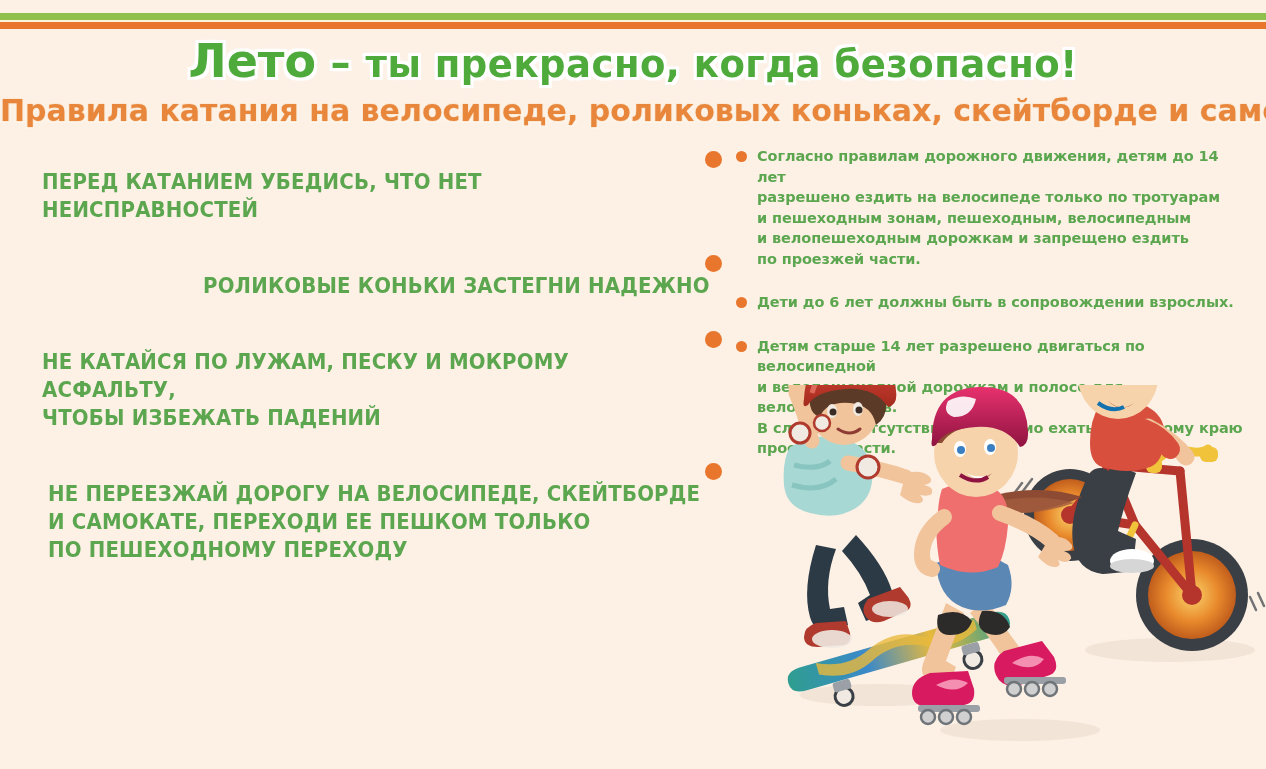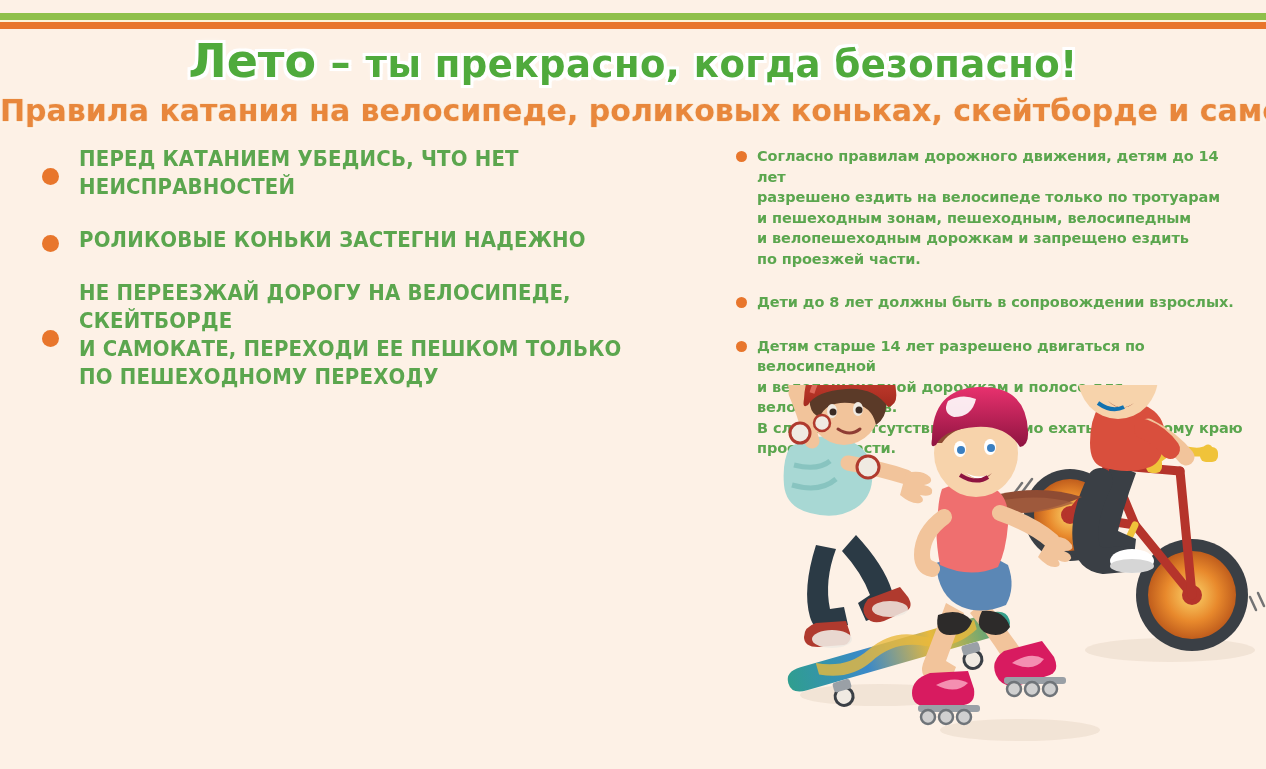--- a/index.html
+++ b/index.html
@@ -46,21 +46,21 @@
     white-space:nowrap;
     letter-spacing:0px;
     transform:scaleX(1.0);
     text-shadow:
        1px 0 0 #fbe9d6, -1px 0 0 #fbe9d6, 0 1px 0 #fbe9d6, 0 -1px 0 #fbe9d6,
        2px 2px 0 #fdf4ea, -2px 2px 0 #fdf4ea;
   }
 
   
   .left-col{position:absolute;left:42px;top:145px;width:700px;}
-  .rule{display:flex;align-items:center;margin-bottom:25px;}
+  .rule{display:flex;align-items:flex-end;margin-bottom:25px;flex-direction:column;}
   .rule .dot{
     flex:0 0 auto;width:17px;height:17px;border-radius:50%;
     background:#e8762c;margin-top:6px;margin-right:20px;
   }
   .rule .txt{
     font-family:"DejaVu Sans",sans-serif;
     font-weight:bold;
     font-size:21px;
     line-height:28px;
     color:#5ba64e;
@@ -116,38 +116,43 @@
     <div class="rule">
       <span class="dot"></span>
       <span class="txt">ПЕРЕД КАТАНИЕМ УБЕДИСЬ, ЧТО НЕТ НЕИСПРАВНОСТЕЙ</span>
     </div>
     <div class="rule">
       <span class="dot"></span>
       <span class="txt">РОЛИКОВЫЕ КОНЬКИ ЗАСТЕГНИ НАДЕЖНО</span>
     </div>
     <div class="rule">
       <span class="dot"></span>
+      <span class="txt">НЕ КАТАЙСЯ ПО ЛУЖАМ, ПЕСКУ И МОКРОМУ АСФАЛЬТУ,
+ЧТОБЫ ИЗБЕЖАТЬ ПАДЕНИЙ</span>
+    </div>
+    <div class="rule">
+      <span class="dot"></span>
       <span class="txt">НЕ ПЕРЕЕЗЖАЙ ДОРОГУ НА ВЕЛОСИПЕДЕ, СКЕЙТБОРДЕ
 И САМОКАТЕ, ПЕРЕХОДИ ЕЕ ПЕШКОМ ТОЛЬКО
 ПО ПЕШЕХОДНОМУ ПЕРЕХОДУ</span>
     </div>
   </div>
 
   <div class="right-col">
     <div class="note">
       <span class="dot"></span>
       <span class="txt">Согласно правилам дорожного движения, детям до 14 лет
 разрешено ездить на велосипеде только по тротуарам
 и пешеходным зонам, пешеходным, велосипедным
 и велопешеходным дорожкам и запрещено ездить
 по проезжей части.</span>
     </div>
     <div class="note">
       <span class="dot"></span>
-      <span class="txt">Дети до 8 лет должны быть в сопровождении взрослых.</span>
+      <span class="txt">Дети до 6 лет должны быть в сопровождении взрослых.</span>
     </div>
     <div class="note">
       <span class="dot"></span>
       <span class="txt">Детям старше 14 лет разрешено двигаться по велосипедной
 и велопешеходной дорожкам и полосе для велосипедистов.
 В случае их отсутствия допустимо ехать по правому краю
 проезжей части.</span>
     </div>
   </div>
 

